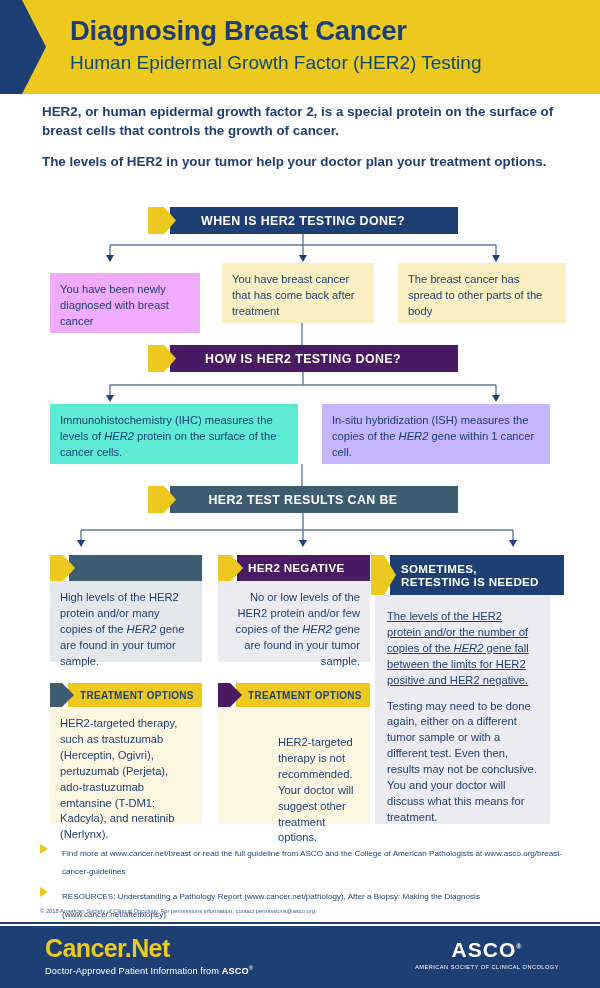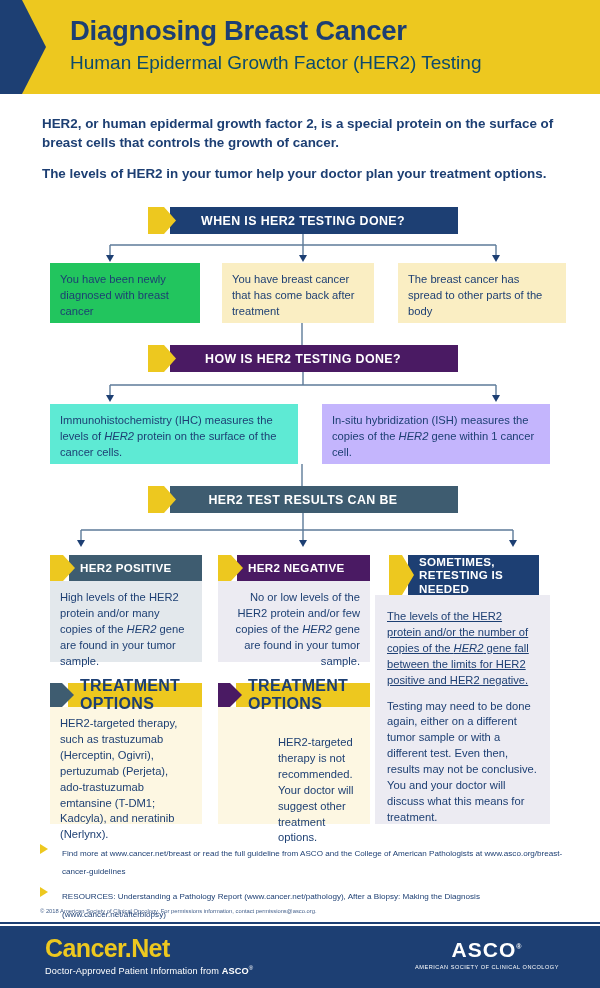--- a/index.html
+++ b/index.html
@@ -22,21 +22,21 @@
     position: absolute; left: 70px; top: 16px; width: 520px;
     font-size: 27.5px; font-weight: bold; color: #1d3f73;
     letter-spacing: -0.3px; line-height: 1.1;
   }
   .banner-sub {
     position: absolute; left: 70px; top: 52px; width: 520px;
     font-size: 19px; font-weight: normal; color: #0c4a6e; line-height: 1.15;
   }
 
   
-  .intro { position: absolute; left: 42px; top: 114px; width: 520px; }
+  .intro { position: absolute; left: 42px; top: 102px; width: 520px; }
   .intro p {
     color: #1d3f73; font-weight: bold; font-size: 13.4px; line-height: 1.45;
   }
   .intro p.p2 { margin-top: 11px; }
 
   
   .secbar { position: absolute; height: 27px; }
   .secbar .chev {
     position: absolute; left: 0; top: 0; width: 28px; height: 27px;
     background: #edc81f;
@@ -85,21 +85,21 @@
   .tohdr { position: absolute; height: 24px; }
   .tohdr .chev {
     position: absolute; left: 0; top: 0; width: 24px; height: 24px;
     clip-path: polygon(0 0, 12px 0, 24px 12px, 12px 24px, 0 24px);
     z-index: 2;
   }
   .tohdr .bar { position: absolute; left: 18px; top: 0; right: 0; height: 24px; background: #edc81f; }
   .tohdr .lbl {
     position: absolute; left: 30px; top: 0; right: 6px; height: 24px;
     display: flex; align-items: center;
-    color: #1d3f73; font-weight: bold; font-size: 16px; letter-spacing: 0.3px; z-index: 3;
+    color: #1d3f73; font-weight: bold; font-size: 10px; letter-spacing: 0.3px; z-index: 3;
   }
 
   
   .notes { position: absolute; left: 40px; top: 842px; width: 530px; }
   .note-row { position: relative; padding-left: 22px; margin-bottom: 7px; }
   .note-tri {
     position: absolute; left: 0; top: 2px;
     width: 0; height: 0;
     border-left: 8px solid #edc81f;
     border-top: 5px solid transparent;
@@ -146,21 +146,21 @@
     <div class="lbl">WHEN IS HER2 TESTING DONE?</div>
   </div>
 
   <svg class="conn" style="left:48px; top:234px;" width="510" height="30">
     <path d="M255,0 L255,11 M62,11 L448,11 M62,11 L62,22 M255,11 L255,22 M448,11 L448,22" stroke="#5d7b99" stroke-width="1.4" fill="none"></path>
     <path d="M62,28 L58,21 L66,21 Z" fill="#1d3f73"></path>
     <path d="M255,28 L251,21 L259,21 Z" fill="#1d3f73"></path>
     <path d="M448,28 L444,21 L452,21 Z" fill="#1d3f73"></path>
   </svg>
 
-  <div class="box" style="left:50px; top:263px; width:150px; height:60px; background:#22c55e;">
+  <div class="box" style="left:50px; top:273px; width:150px; height:60px; background:#f0abfc;">
     <div class="box-text" style="padding:9px 10px;">You have been newly diagnosed with breast cancer</div>
   </div>
   <div class="box" style="left:222px; top:263px; width:152px; height:60px; background:#faeec3;">
     <div class="box-text" style="padding:9px 10px;">You have breast cancer that has come back after treatment</div>
   </div>
   <div class="box" style="left:398px; top:263px; width:168px; height:60px; background:#faeec3;">
     <div class="box-text" style="padding:9px 10px;">The breast cancer has spread to other parts of the body</div>
   </div>
 
   <svg class="conn" style="left:290px; top:323px;" width="24" height="22">
@@ -199,21 +199,20 @@
   <svg class="conn" style="left:48px; top:513px;" width="510" height="38">
     <path d="M255,0 L255,17 M33,17 L465,17 M33,17 L33,28 M255,17 L255,28 M465,17 L465,28" stroke="#5d7b99" stroke-width="1.4" fill="none"></path>
     <path d="M33,34 L29,27 L37,27 Z" fill="#1d3f73"></path>
     <path d="M255,34 L251,27 L259,27 Z" fill="#1d3f73"></path>
     <path d="M465,34 L461,27 L469,27 Z" fill="#1d3f73"></path>
   </svg>
 
   <div class="colhdr" style="left:50px; top:555px; width:152px;">
     <div class="bar" style="background:#3e5c70;"></div>
     <div class="chev"></div>
-    <div class="lbl">HER2 POSITIVE</div>
   </div>
   <div class="box" style="left:50px; top:581px; width:152px; height:81px; background:#e3e8ec;">
     <div class="box-text" style="padding:9px 10px;"><span>High levels of the HER2 protein and/or many copies of the </span><i>HER2</i><span> gene are found in your tumor sample.</span></div>
   </div>
   <div class="tohdr" style="left:50px; top:683px; width:152px;">
     <div class="bar"></div>
     <div class="chev" style="background:#3e5c70;"></div>
     <div class="lbl">TREATMENT OPTIONS</div>
   </div>
   <div class="box" style="left:50px; top:707px; width:152px; height:117px; background:#fdf7e2;">
@@ -230,21 +229,21 @@
   </div>
   <div class="tohdr" style="left:218px; top:683px; width:152px;">
     <div class="bar"></div>
     <div class="chev" style="background:#4a1a63;"></div>
     <div class="lbl">TREATMENT OPTIONS</div>
   </div>
   <div class="box" style="left:218px; top:707px; width:152px; height:117px; background:#fdf7e2;">
     <div class="box-text" style="padding:28px 12px 9px 12px;margin-left:48px;">HER2-targeted therapy is not recommended. Your doctor will suggest other treatment options.</div>
   </div>
 
-  <div class="colhdr tall" style="left:389px; top:555px; width:150px;padding-left:28px;">
+  <div class="colhdr tall" style="left:371px; top:555px; width:193px;padding-left:28px;">
     <div class="bar" style="background:#1d3f73;"></div>
     <div class="chev"></div>
     <div class="lbl">
       <span style="display:block;">
         <span style="display:block;">SOMETIMES,</span>
         <span style="display:block;">RETESTING IS NEEDED</span>
       </span>
     </div>
   </div>
   <div class="box" style="left:375px; top:595px; width:175px; height:229px; background:#ecebf2;">

